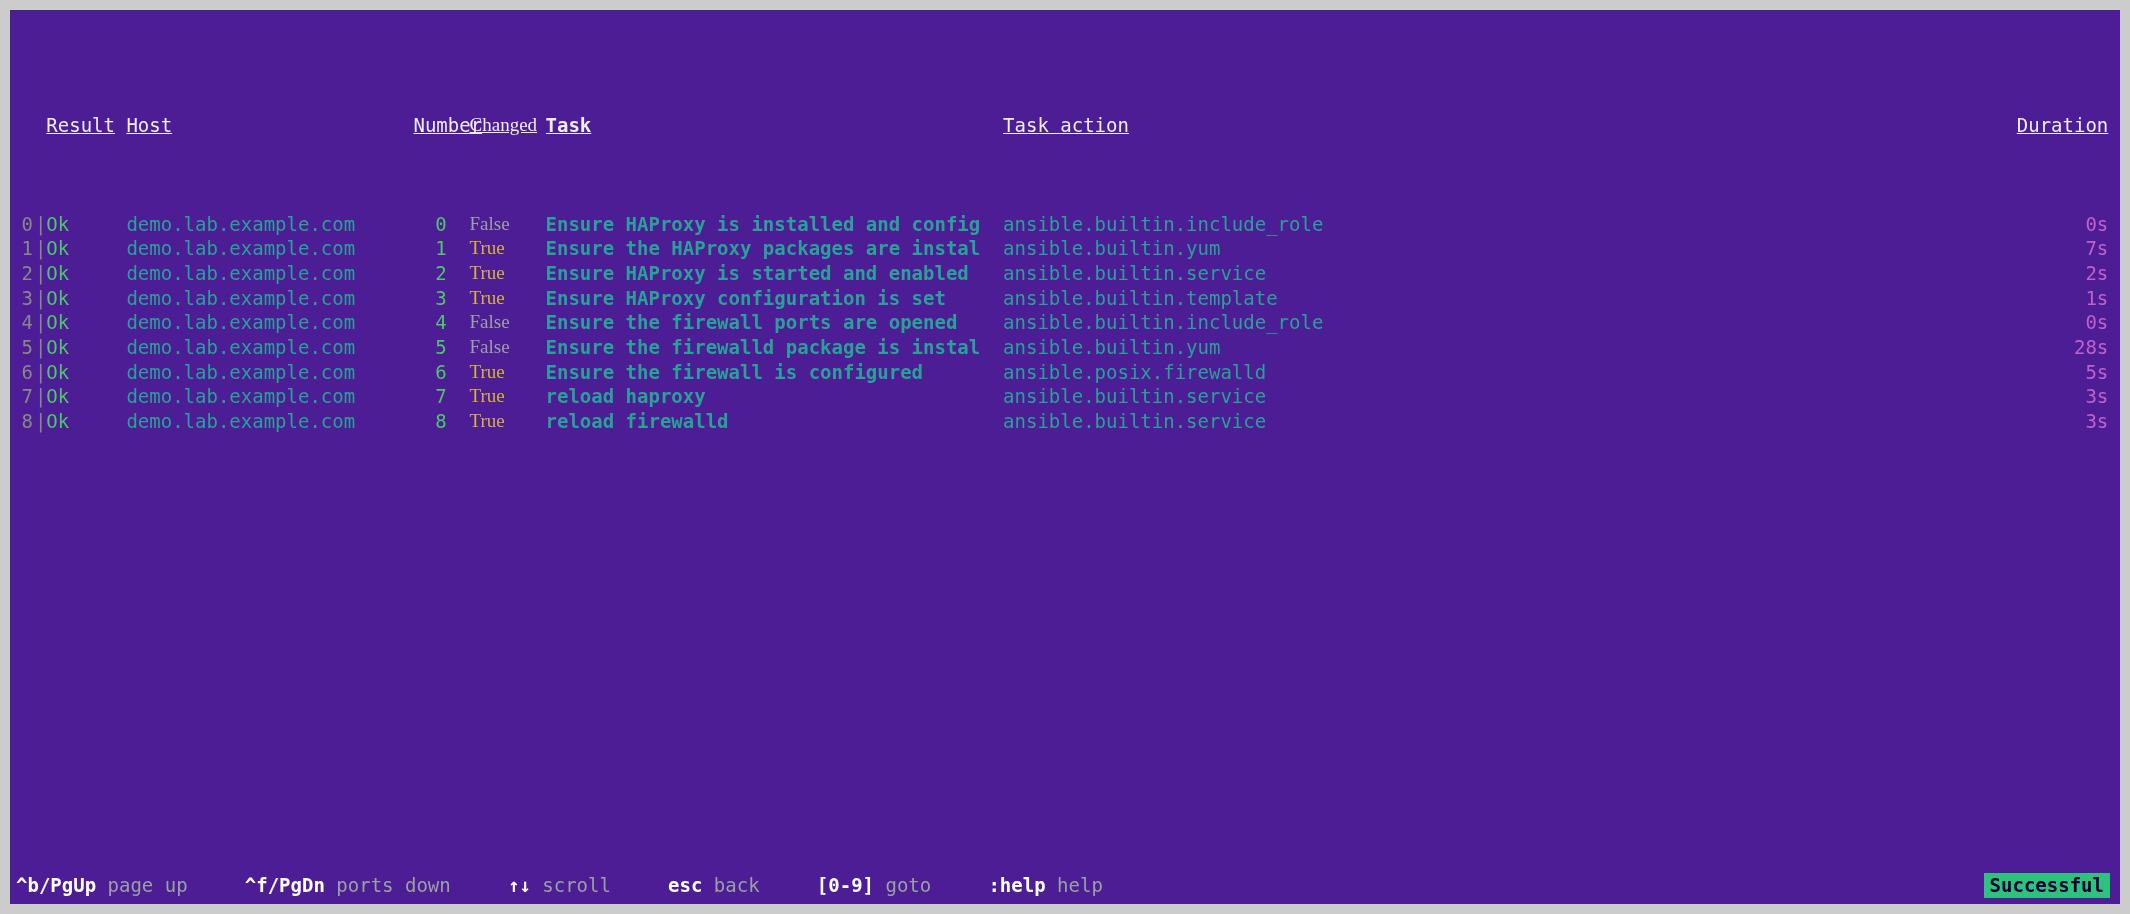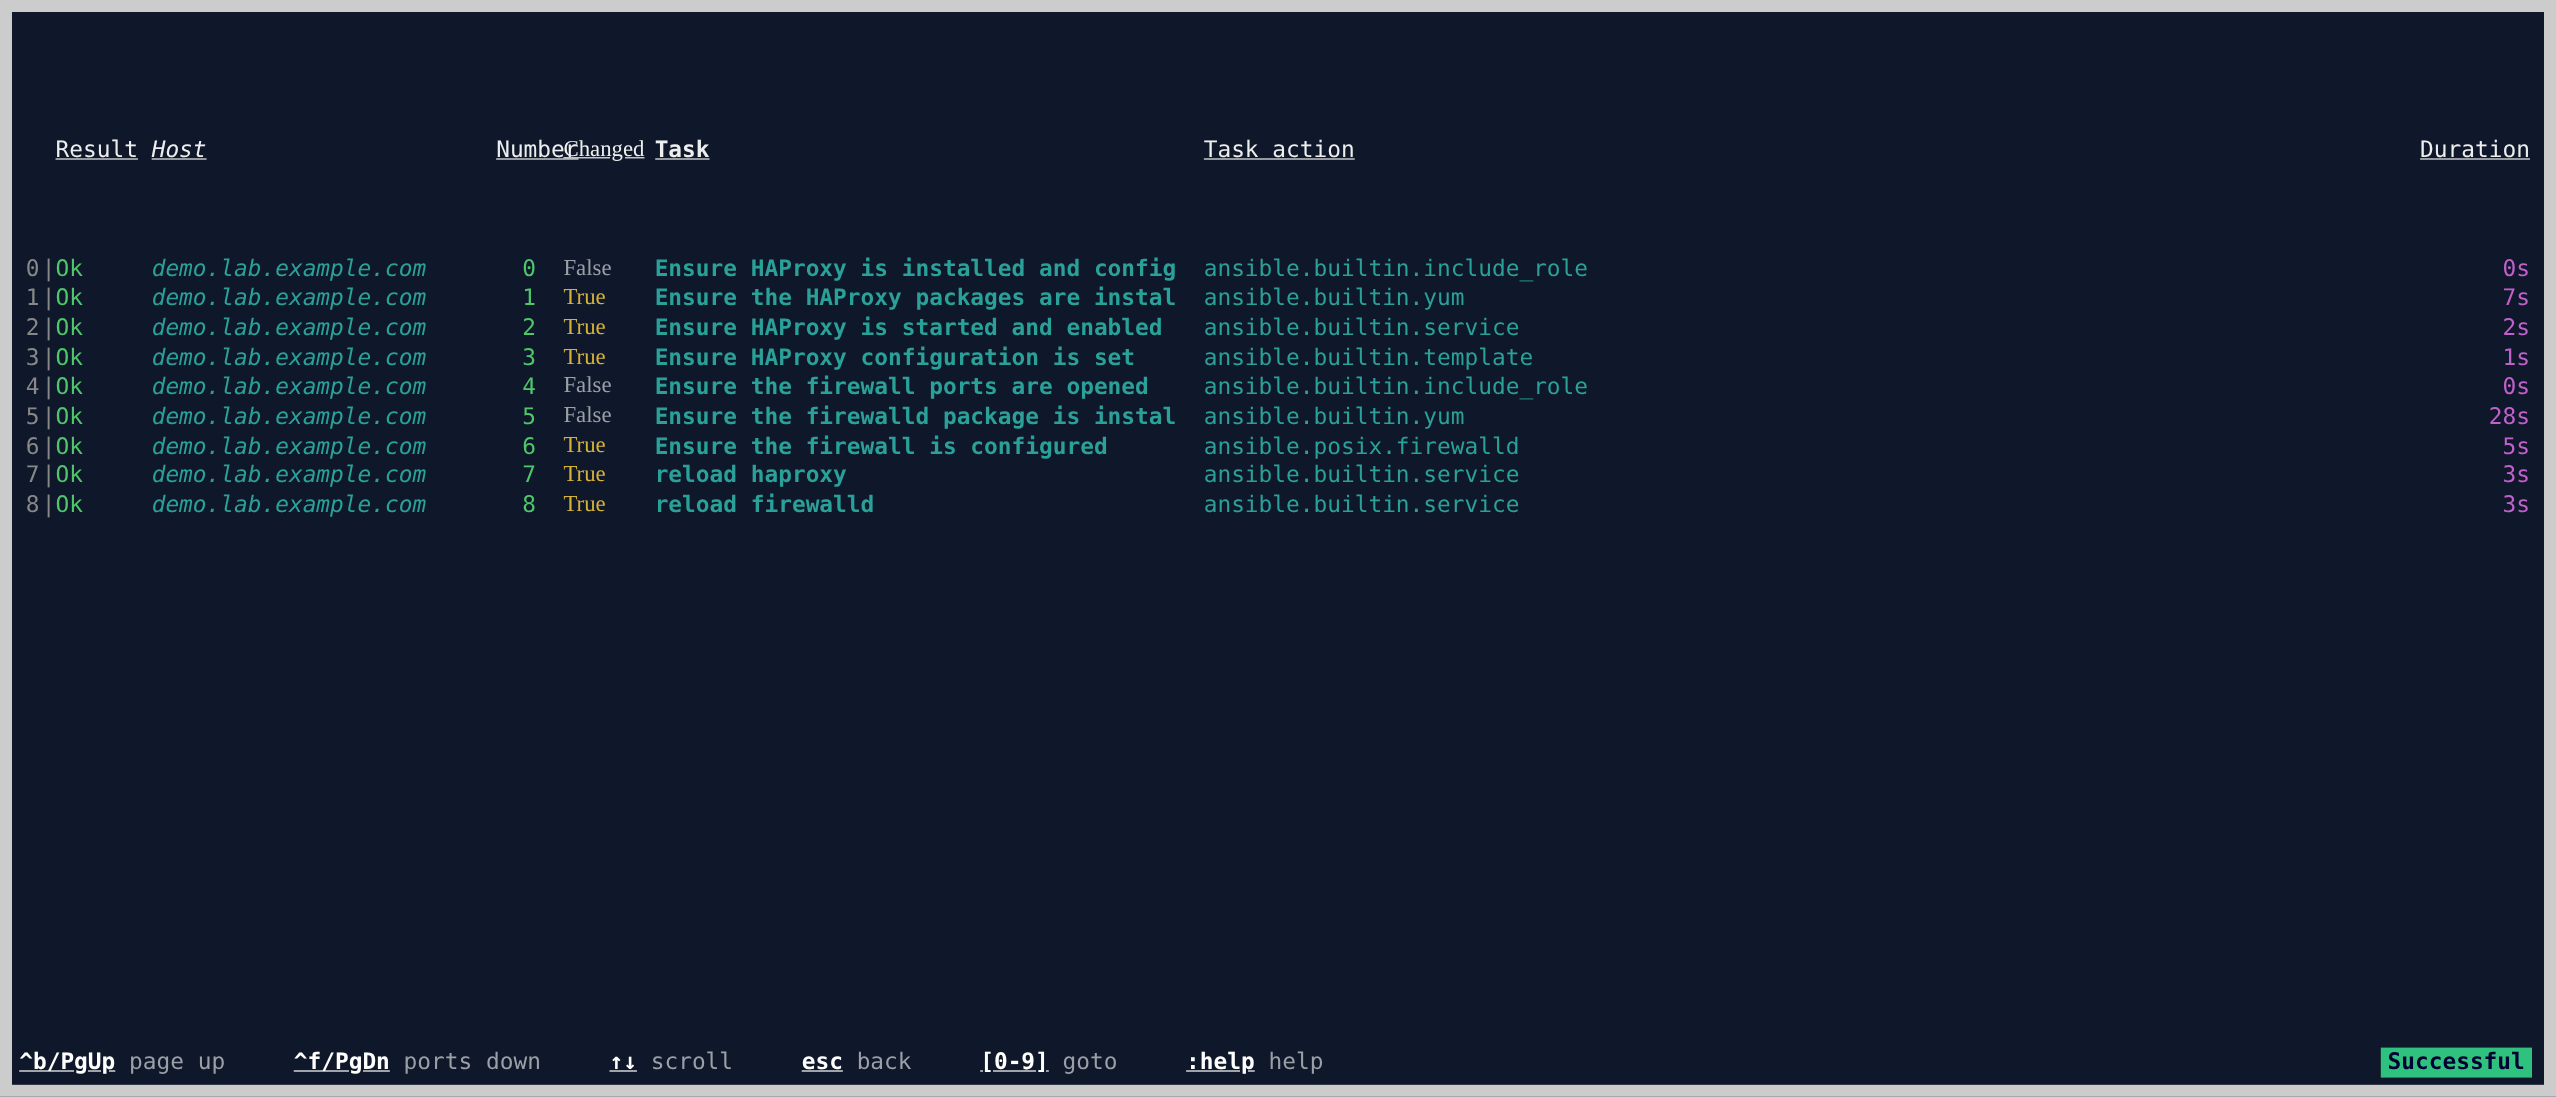--- a/index.html
+++ b/index.html
@@ -5,40 +5,40 @@
   * { margin: 0; padding: 0; box-sizing: border-box; }
   html, body { width: 100%; height: 100%; }
   body {
     background: #cccccc;
     font-family: "DejaVu Sans Mono", "Liberation Mono", Menlo, Consolas, monospace;
     font-size: 19px;
     line-height: 1.3;
     padding: 10px;
   }
   .terminal {
-    background: #0f172a;
+    background: #4c1d95;
     width: 100%;
     height: 100%;
     color: #bbb;
     display: flex;
     flex-direction: column;
     padding: 4px 6px 4px 2px;
     position: relative;
     overflow: hidden;
   }
   .body-area {
     flex: 1;
     white-space: pre;
     overflow: hidden;
   }
   .row { display: flex; }
   .gutter-col   { width: 2ch; text-align: right; color:#555; padding-right:2px;}
   .sep-col      { width: 1ch; color:#888; }
   .result-col   { width: 7ch; }
-  .host-col     { width: 23ch; font-style: italic; }
+  .host-col     { width: 23ch; }
   .number-col   { width: 7ch; text-align: right; padding-right:1ch;padding-left:24px;}
   .changed-col  { width: 8ch; font-family: Liberation Serif, serif; }
   .task-col     { width: 40ch; overflow:hidden;font-weight:bold;}
   .action-col   { width: 30ch; overflow:hidden;}
   .duration-col { flex:1; text-align: right; padding-right: 0.5ch; }
 
   .hdr { color:#eee; text-decoration: underline; }
   .green { color:#4EC66A; }
   .teal  { color:#2aa198; }
   .yellow{ color:#d6b23a; }
@@ -48,21 +48,21 @@
 
   .footer {
     display:flex;
     align-items:center;
     gap: 0;
     white-space: pre;
     color:#bbb;
     padding: 0 4px 2px 4px;
     font-weight:500;
   }
-  .footer .kb { color:#fff; font-weight:600;text-decoration:underline; }
+  .footer .kb { color:#fff; font-weight:600; }
   .footer .lbl { color:#9aa0a6; }
   .spacer { flex:1; }
   .badge {
     background:#2ec27e;
     color:#003;
     padding: 0 6px;
     font-weight:600;
   }
   .footer-seg { margin-right: 5ch; }
 </style>

